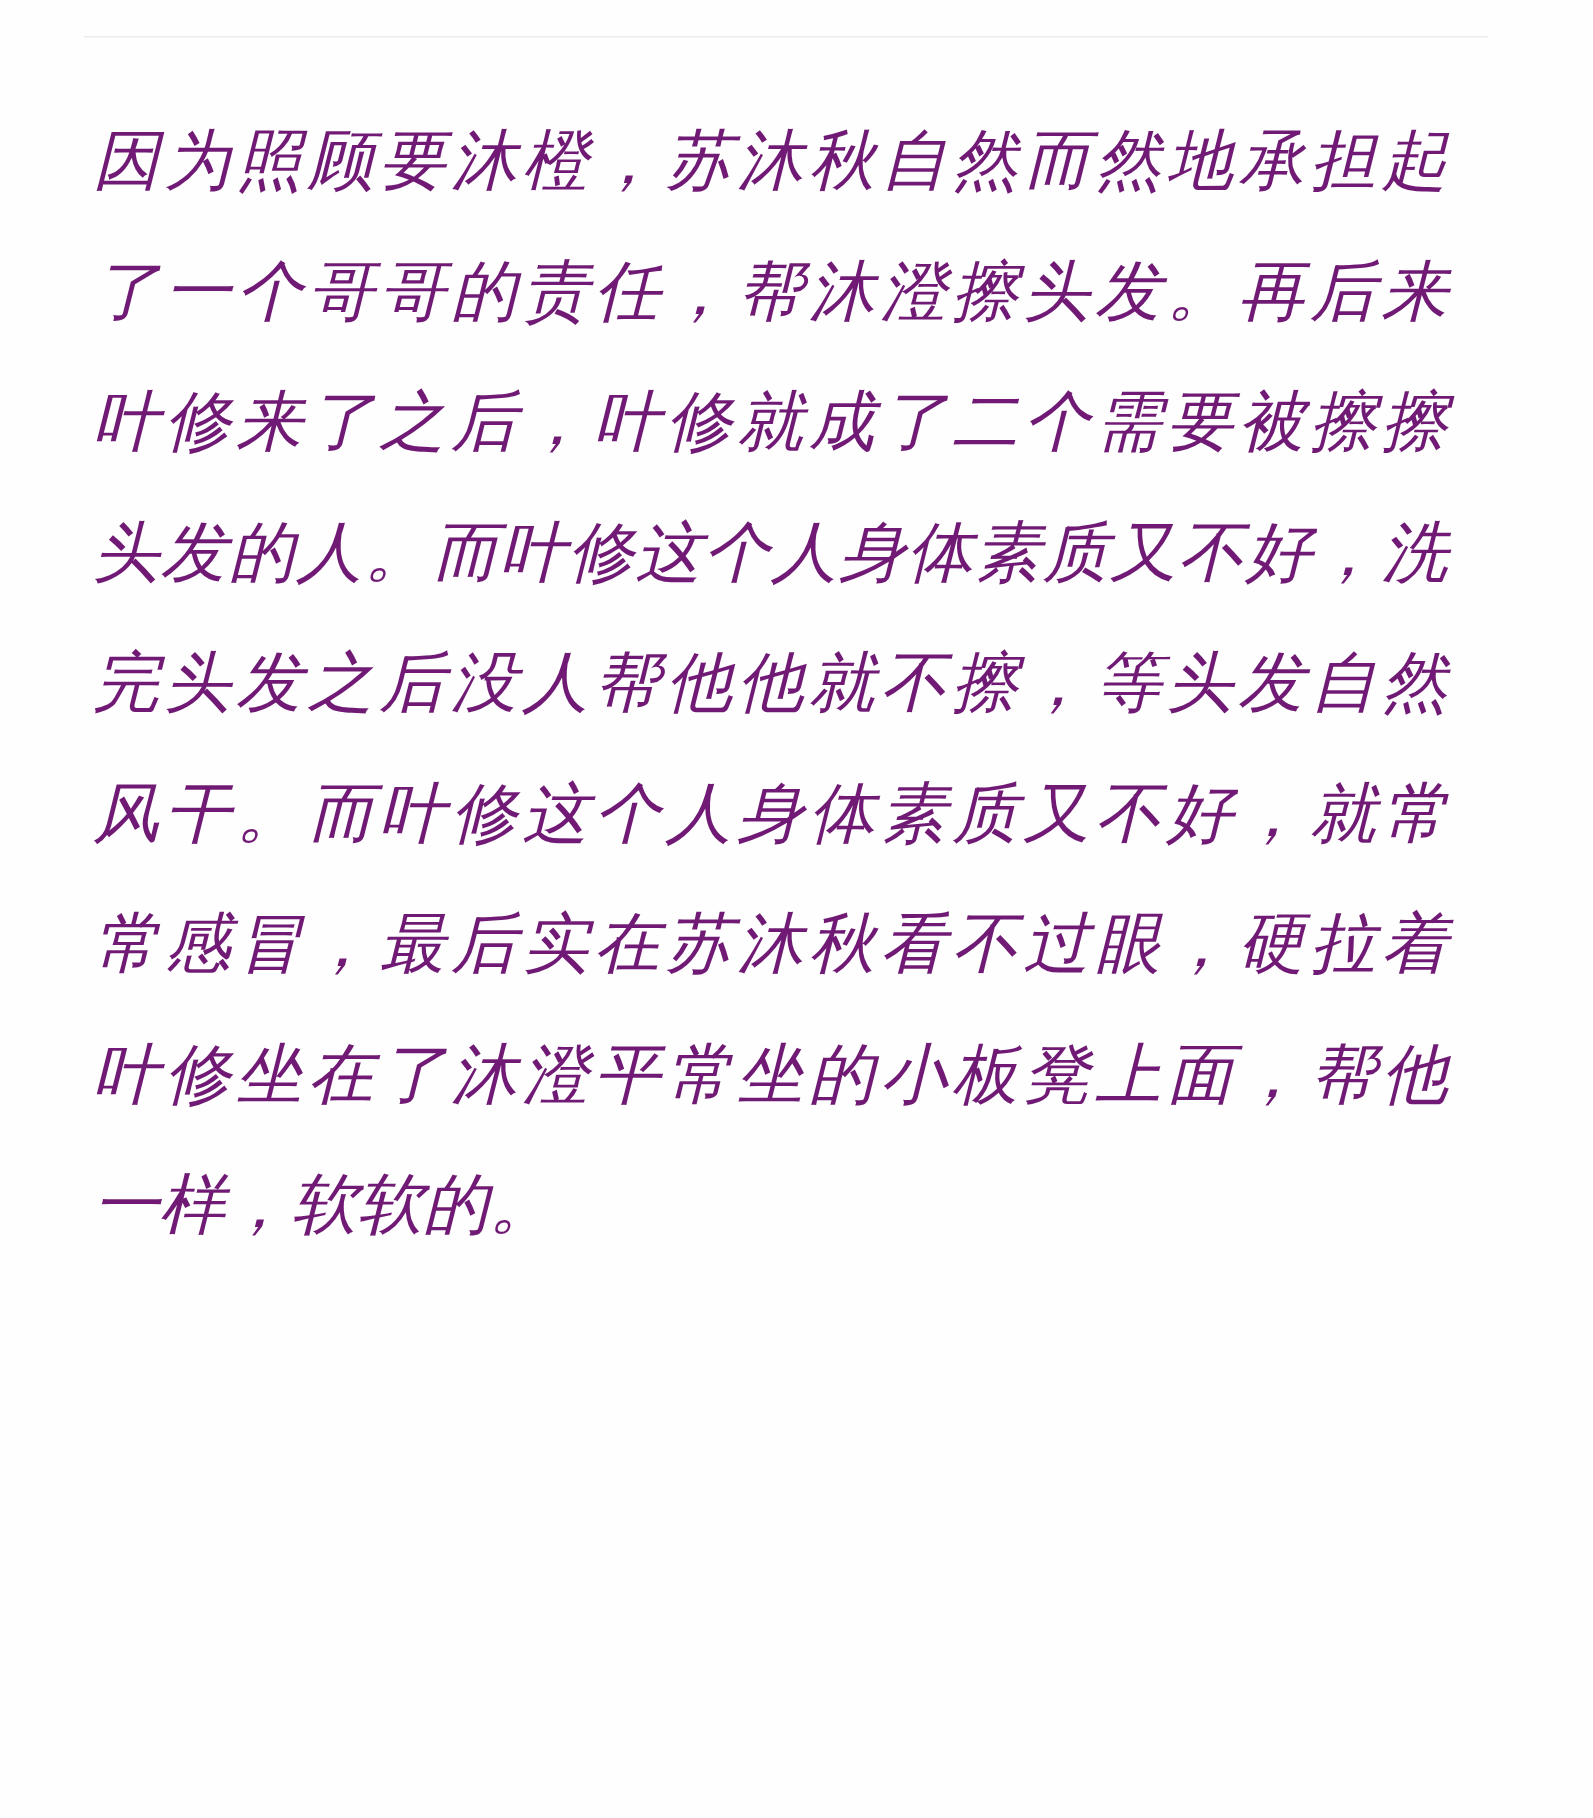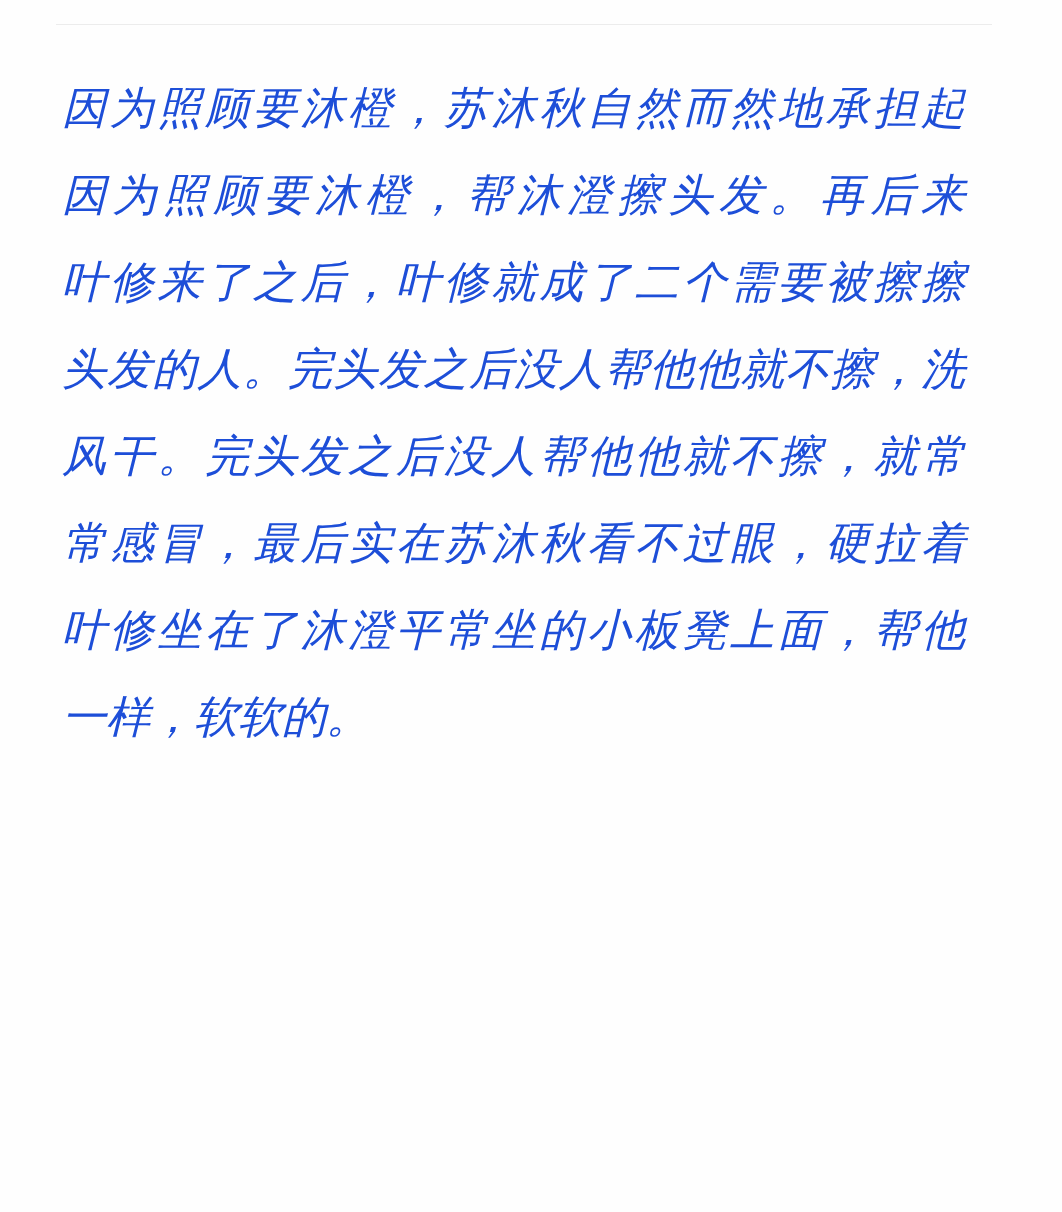--- a/index.html
+++ b/index.html
@@ -27,40 +27,41 @@
     position: absolute;
     left: 62px;
     top: 64px;
     width: 903px;
   }
   .line {
     height: 87px;
     line-height: 87px;
     font-size: 44px;
     font-style: italic;
-    color: #1d4ed8;
+    color: #701a75;
     letter-spacing: 0;
     text-align: justify;
     text-align-last: justify;
     white-space: nowrap;
     -webkit-font-smoothing: antialiased;
   }
   .line--last {
     text-align: right;
     text-align-last: left;
   }
 </style>
 </head>
 <body>
 
 <div class="page">
   <div class="top-divider"></div>
   <div class="textblock">
     <div class="line">因为照顾要沐橙，苏沐秋自然而然地承担起</div>
-    <div class="line">因为照顾要沐橙，帮沐澄擦头发。再后来</div>
+    <div class="line">了一个哥哥的责任，帮沐澄擦头发。再后来</div>
     <div class="line">叶修来了之后，叶修就成了二个需要被擦擦</div>
-    <div class="line">头发的人。完头发之后没人帮他他就不擦，洗</div>
-    <div class="line">风干。完头发之后没人帮他他就不擦，就常</div>
+    <div class="line">头发的人。而叶修这个人身体素质又不好，洗</div>
+    <div class="line">完头发之后没人帮他他就不擦，等头发自然</div>
+    <div class="line">风干。而叶修这个人身体素质又不好，就常</div>
     <div class="line">常感冒，最后实在苏沐秋看不过眼，硬拉着</div>
     <div class="line">叶修坐在了沐澄平常坐的小板凳上面，帮他</div>
     <div class="line line--last">一样，软软的。</div>
   </div>
 </div>
 
 </body></html>

